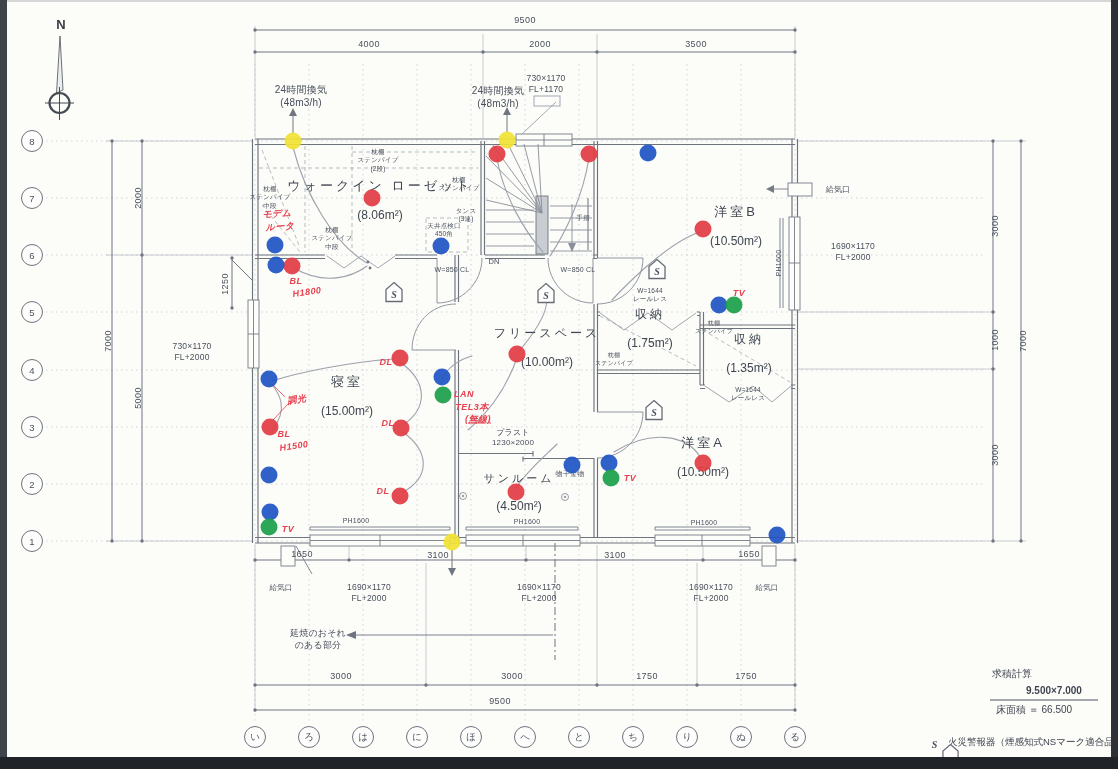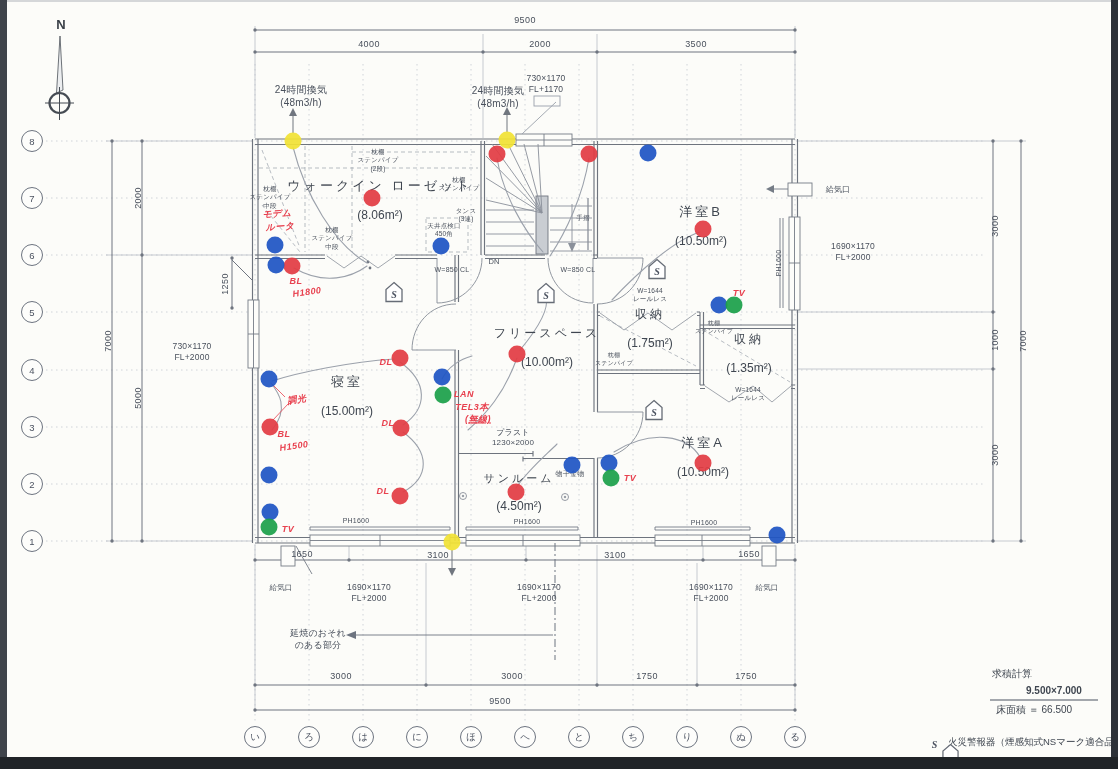--- a/index.html
+++ b/index.html
@@ -408,21 +408,21 @@
         <div class="room-area">(10.00m²)</div>
       </div>
       <div class="room" style="left: 650px; top: 328px; font-size: 12px;">
         <div class="room-name">収納</div>
         <div class="room-area">(1.75m²)</div>
       </div>
       <div class="room" style="left: 749px; top: 353px; font-size: 12px;">
         <div class="room-name">収納</div>
         <div class="room-area">(1.35m²)</div>
       </div>
-      <div class="room" style="left: 701px; top: 225px; font-size: 13px;">
+      <div class="room" style="left: 736px; top: 225px; font-size: 13px;">
         <div class="room-name">洋室B</div>
         <div class="room-area">(10.50m²)</div>
       </div>
       <div class="room" style="left: 703px; top: 456px; font-size: 13px;">
         <div class="room-name">洋室A</div>
         <div class="room-area">(10.50m²)</div>
       </div>
       <div class="room" style="left: 519px; top: 492px; font-size: 11px;">
         <div class="room-name">サンルーム</div>
         <div class="room-area">(4.50m²)</div>

